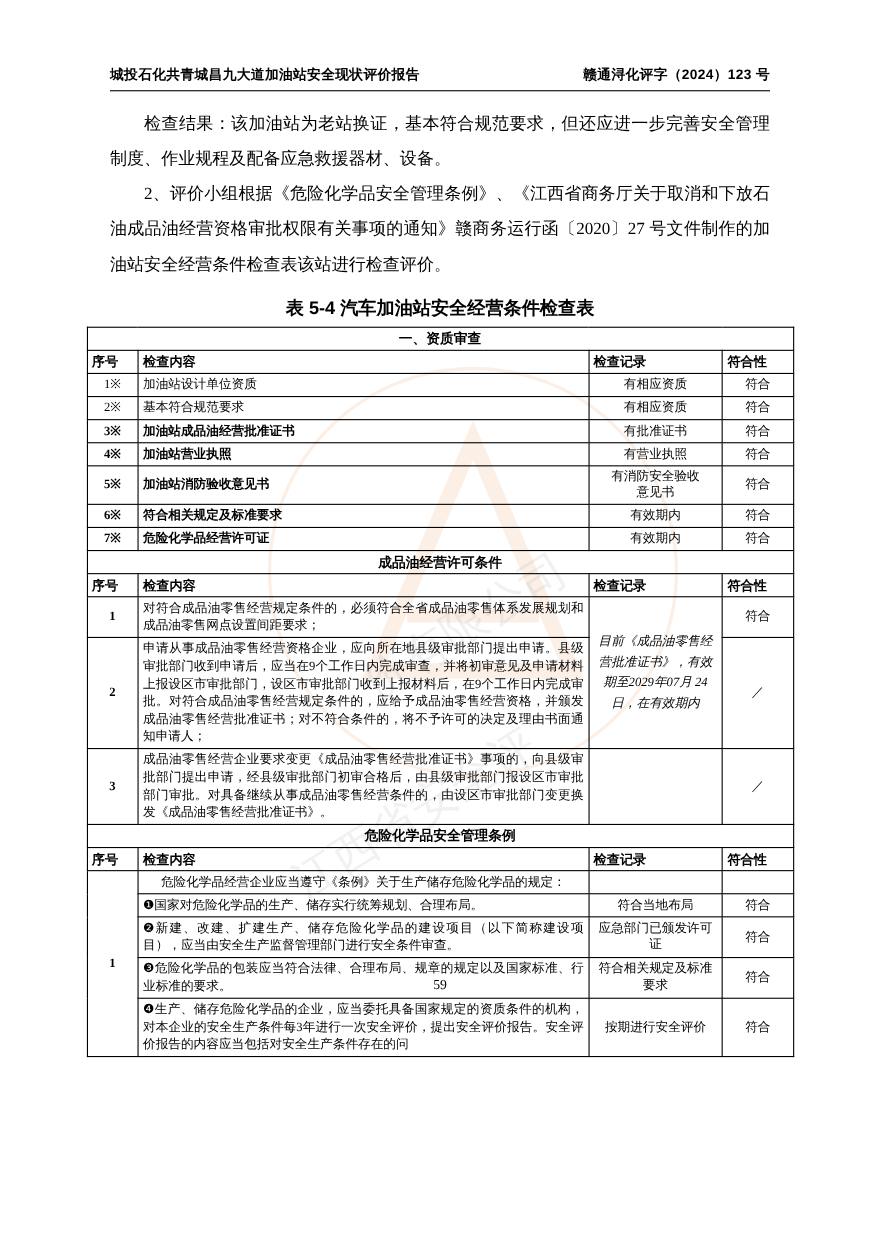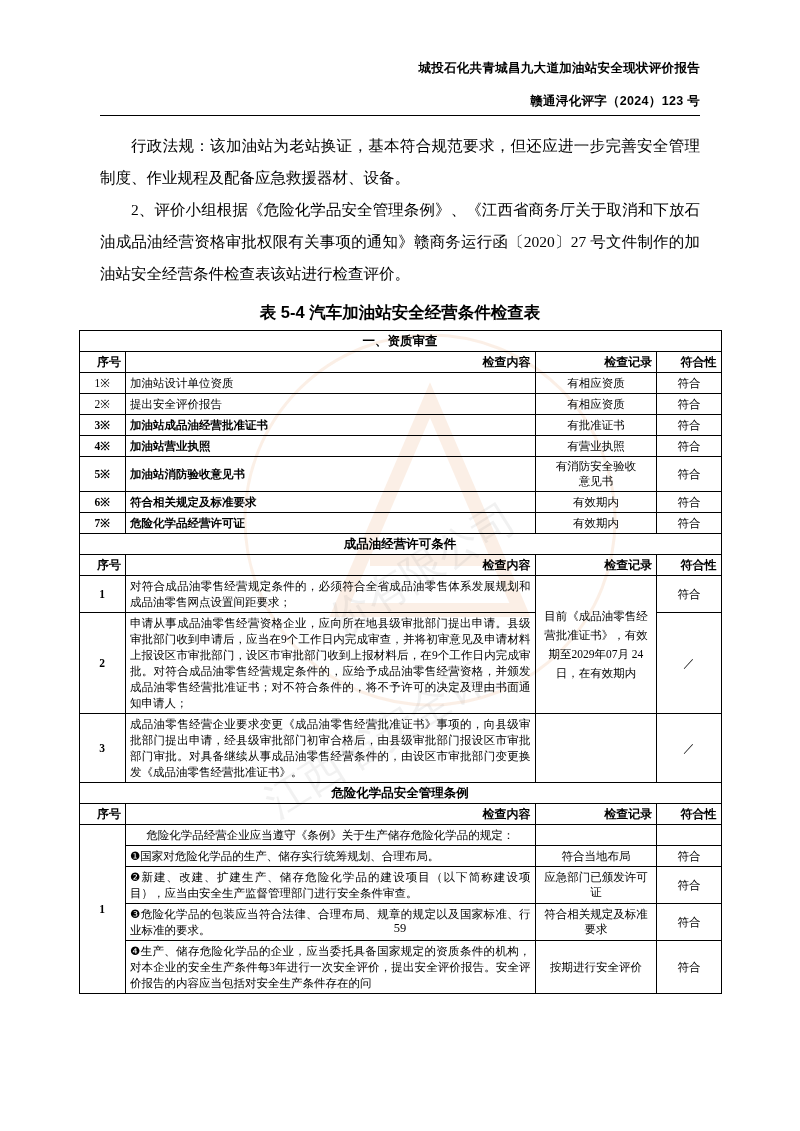--- a/index.html
+++ b/index.html
@@ -30,24 +30,23 @@
     z-index: 2;
   }
   .header {
     display: flex;
     justify-content: space-between;
     align-items: flex-end;
     padding: 60px 100px 0 100px;
     font-size: 12.5px;
     font-weight: bold;
     font-family: "Liberation Sans", sans-serif;
-    flex-direction: column;
   }
   .header-left { letter-spacing: 0.3px; }
-  .header-right { letter-spacing: 0.3px; margin-top: 16px; }
+  .header-right { letter-spacing: 0.3px; }
   .hr {
     margin: 5px 100px 0 100px;
     border-bottom: 1px solid #000;
   }
   .body-text {
     padding: 0 100px;
     margin-top: 14px;
     font-size: 15.5px;
     line-height: 32px;
     text-align: justify;
@@ -81,21 +80,21 @@
   .c-content { width: 370px; }
   .c-record { width: 110px; text-align: center; }
   .c-conf { width: 58px; text-align: center; }
   .section-row td {
     text-align: center;
     font-weight: bold;
     font-size: 12.5px;
     padding: 3px 0;
   }
   .hdr-row td {
-    text-align: right;
+    text-align: left;
     font-weight: bold;
     font-size: 12px;
     padding: 2px 0;
   }
   .bold { font-weight: bold; }
   .ctr { text-align: center; }
   .just { text-align: justify; }
   .num-b { font-weight: bold; text-align: center; }
   .page-num {
     position: absolute;
@@ -125,21 +124,21 @@
   </svg>
 
   <div class="content">
     <div class="header">
       <div class="header-left">城投石化共青城昌九大道加油站安全现状评价报告</div>
       <div class="header-right">赣通浔化评字（2024）123 号</div>
     </div>
     <div class="hr"></div>
 
     <div class="body-text">
-      <p>行政法规：该加油站为老站换证，基本符合规范要求，但还应进一步完善安全管理制度、作业规程及配备应急救援器材、设备。</p>
+      <p>检查结果：该加油站为老站换证，基本符合规范要求，但还应进一步完善安全管理制度、作业规程及配备应急救援器材、设备。</p>
       <p>2、评价小组根据《危险化学品安全管理条例》、《江西省商务厅关于取消和下放石油成品油经营资格审批权限有关事项的通知》赣商务运行函〔2020〕27 号文件制作的加油站安全经营条件检查表该站进行检查评价。</p>
     </div>
 
     <div class="table-title">表 5-4  汽车加油站安全经营条件检查表</div>
 
     <table class="chk">
       <colgroup>
         <col class="c-seq">
           <col class="c-content">
           <col class="c-record">
@@ -158,21 +157,21 @@
           <td>符合性</td>
         </tr>
         <tr>
           <td class="ctr">1※</td>
           <td>加油站设计单位资质</td>
           <td class="ctr">有相应资质</td>
           <td class="ctr">符合</td>
         </tr>
         <tr>
           <td class="ctr">2※</td>
-          <td>提出安全评价报告</td>
+          <td>基本符合规范要求</td>
           <td class="ctr">有相应资质</td>
           <td class="ctr">符合</td>
         </tr>
         <tr>
           <td class="ctr bold">3※</td>
           <td class="bold">加油站成品油经营批准证书</td>
           <td class="ctr">有批准证书</td>
           <td class="ctr">符合</td>
         </tr>
         <tr>
@@ -205,21 +204,21 @@
         </tr>
         <tr class="hdr-row">
           <td>序号</td>
           <td>检查内容</td>
           <td>检查记录</td>
           <td>符合性</td>
         </tr>
         <tr>
           <td class="num-b">1</td>
           <td class="just cell-pad">对符合成品油零售经营规定条件的，必须符合全省成品油零售体系发展规划和成品油零售网点设置间距要求；</td>
-          <td class="ctr" rowspan="2" style="line-height:19px;">目前《成品油零售经营批准证书》，有效期至2029年07月 24 日，在有效期内</td>
+          <td class="ctr" rowspan="2" style="line-height:19px;font-style:italic;">目前《成品油零售经营批准证书》，有效期至2029年07月 24 日，在有效期内</td>
           <td class="ctr">符合</td>
         </tr>
         <tr>
           <td class="num-b">2</td>
           <td class="just cell-pad">申请从事成品油零售经营资格企业，应向所在地县级审批部门提出申请。县级审批部门收到申请后，应当在9个工作日内完成审查，并将初审意见及申请材料上报设区市审批部门，设区市审批部门收到上报材料后，在9个工作日内完成审批。对符合成品油零售经营规定条件的，应给予成品油零售经营资格，并颁发成品油零售经营批准证书；对不符合条件的，将不予许可的决定及理由书面通知申请人；</td>
           <td class="ctr">／</td>
         </tr>
         <tr>
           <td class="num-b">3</td>
           <td class="just cell-pad">成品油零售经营企业要求变更《成品油零售经营批准证书》事项的，向县级审批部门提出申请，经县级审批部门初审合格后，由县级审批部门报设区市审批部门审批。对具备继续从事成品油零售经营条件的，由设区市审批部门变更换发《成品油零售经营批准证书》。</td>

